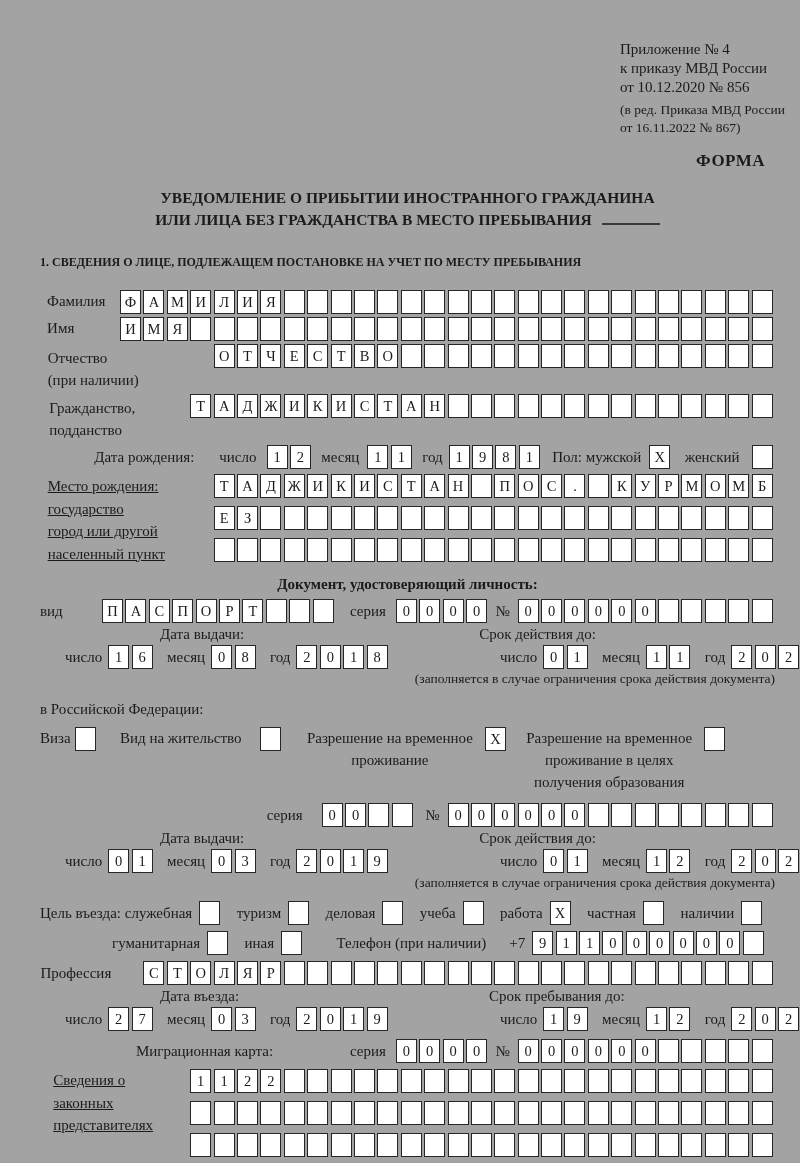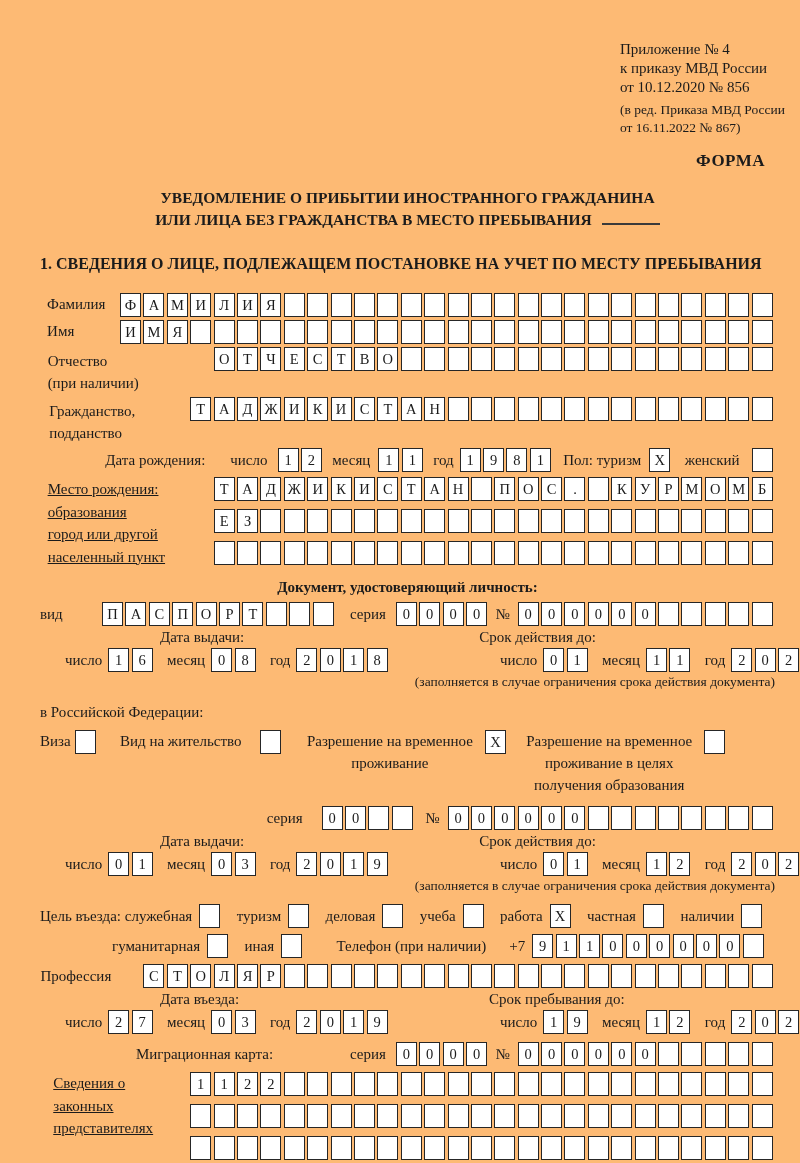--- a/index.html
+++ b/index.html
@@ -1,33 +1,33 @@
 <!DOCTYPE html>
 <html><head>
 <meta charset="utf-8">
 <style>
   html,body{margin:0;padding:0;background:#f3f3f3;}
   body{width:800px;height:1163px;overflow:hidden;
        font-family:"Liberation Serif","DejaVu Serif",serif;
        color:#1b1b1b;font-size:15px;}
-  .page{width:800px;height:1163px;background:#fdba74;box-sizing:border-box;
+  .page{width:800px;height:1163px;background:#a3a3a3;box-sizing:border-box;
         padding:40px 25px 8px 40px;}
   
   .boxes{display:inline-flex;flex-wrap:nowrap;vertical-align:top;}
   .cell{box-sizing:border-box;display:inline-flex;align-items:center;justify-content:center;
         width:21px;height:24px;border:1.5px solid #262626;margin-right:2.4px;
         font-size:14.5px;line-height:1;flex:0 0 auto;background:#fff;}
   .row{display:flex;align-items:flex-start;margin-bottom:3px;justify-content:flex-end;}
   .lbl{flex:0 0 auto;padding-top:3px;}
   .appendix{margin-left:580px;width:200px;line-height:19px;}
   .rev{margin-top:4px;font-size:13.5px;line-height:18px;}
   .forma{text-align:right;padding-right:10px;margin-top:14px;font-weight:bold;font-size:17px;letter-spacing:.5px;}
   .title{text-align:center;margin-top:16px;font-weight:bold;font-size:15.5px;line-height:22px;}
   .uline{display:inline-block;width:58px;border-bottom:2px solid #3a3a3a;margin-left:10px;}
-  .sec1{margin-top:24px;font-weight:bold;font-size:16px;margin-bottom:20px;}
+  .sec1{margin-top:24px;font-weight:bold;font-size:12px;margin-bottom:20px;}
   .center-b{text-align:center;font-weight:bold;margin:6px 0 6px 0;}
   .dhead{display:flex;margin:2px 0 2px 0;}
   .drow{display:flex;align-items:center;margin-bottom:2px;padding-left:25px;}
   .dlbl{margin-right:6px;}
   .grp{margin-right:12px;display:inline-flex;}
   .note{text-align:right;font-size:13.5px;margin:2px 0 10px 0;}
   .para{line-height:24px;}
   .permrow{display:flex;align-items:flex-start;margin-top:6px;margin-bottom:10px;}
   .pair{display:inline-flex;align-items:flex-start;}
   .pair .txt{padding-top:3px;}
@@ -209,34 +209,34 @@
         <span class="cell">1</span>
         <span class="cell">1</span>
       </span>
     <span style="margin:0 6px 0 8px">год</span>
     <span class="boxes">
         <span class="cell">1</span>
         <span class="cell">9</span>
         <span class="cell">8</span>
         <span class="cell">1</span>
       </span>
-    <span style="margin:0 8px 0 10px">Пол: туризм</span>
+    <span style="margin:0 8px 0 10px">Пол: мужской</span>
     <span class="boxes">
         <span class="cell">X</span>
       </span>
     <span style="margin:0 12px 0 12px">женский</span>
     <span class="boxes">
         <span class="cell"></span>
       </span>
   </div>
 
   <div class="row" style="margin-top:5px">
     <span class="lbl glabels" style="width:166px;padding-top:1px">
       <span>Место рождения:</span><br>
-      <span>образования</span><br>
+      <span>государство</span><br>
       <span>город или другой</span><br>
       <span>населенный пункт</span>
     </span>
     <span class="stack3">
       <span class="boxrow boxes">
           <span class="cell">Т</span>
           <span class="cell">А</span>
           <span class="cell">Д</span>
           <span class="cell">Ж</span>
           <span class="cell">И</span>

